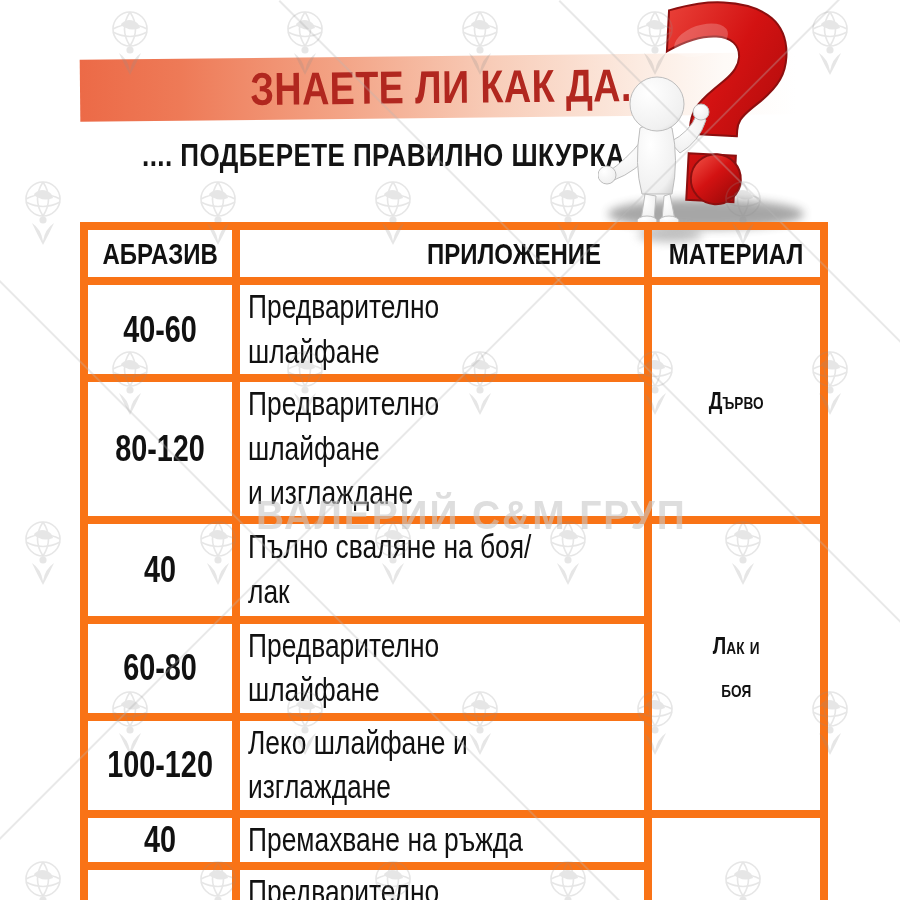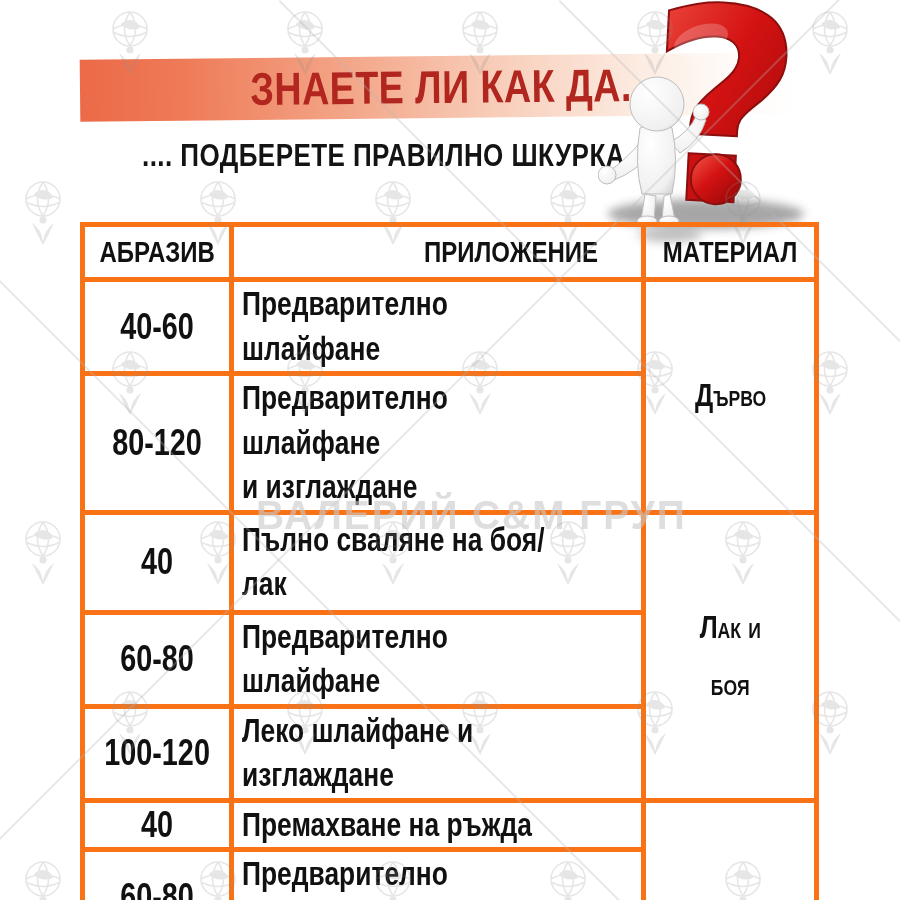--- a/index.html
+++ b/index.html
@@ -28,29 +28,29 @@
   .qm-wrap { position:absolute; left:598px; top:0; width:302px; height:238px; z-index:2; }
   .smudge {
     position:absolute; left:638px; top:228px; width:64px; height:14px; z-index:2;
     background:#8a8a8a; border-radius:50%; filter:blur(5px); opacity:.55;
   }
   
   table.grid {
     position:absolute; left:80px; top:222px; z-index:3;
     border-collapse:collapse; table-layout:fixed;
   }
-  .grid th, .grid td { border:5px solid #f97316; background:transparent; padding:0; overflow:hidden; }
+  .grid th, .grid td { border:8px solid #f97316; background:transparent; padding:0; overflow:hidden; }
   .grid col.c1 { width:146px; } .grid col.c2 { width:412px; } .grid col.c3 { width:157px; }
   .cnd { display:inline-block; transform:scaleX(0.8); transform-origin:center center; white-space:pre-line; }
   .cnd-l { display:inline-block; transform:scaleX(0.8); transform-origin:left center; white-space:pre-line; }
   th.hc { font-size:30px; font-weight:bold; text-align:center; }
   th.hl { font-size:30px; font-weight:bold; text-align:right; padding-left:8px; }
   td.abr { text-align:center; font-size:36px; font-weight:bold; }
-  td.app { text-align:left; font-size:33px; font-weight:bold; padding-left:8px; line-height:1.35; }
-  td.mat { text-align:center; font-size:32px; font-weight:bold; font-variant:small-caps; line-height:1.8; }
+  td.app { text-align:left; font-size:33px; font-weight:normal; padding-left:8px; line-height:1.35; }
+  td.mat { text-align:center; font-size:24px; font-weight:bold; font-variant:small-caps; line-height:1.8; }
   tr.h-head{height:55px;} tr.h-r1{height:48px;} tr.h-r2{height:93px;} tr.h-r3{height:100px;}
   tr.h-r4{height:50px;} tr.h-r5{height:51px;} tr.h-r6{height:48px;} tr.h-r7{height:46px;}
   
   .wm-layer { position:absolute; inset:0; z-index:5; pointer-events:none; }
   .wm-text {
     position:absolute; left:256px; top:492px; font-size:41px; font-weight:bold;
     color:rgba(200,200,200,0.6); letter-spacing:2px; white-space:nowrap;
     transform:scaleX(0.95); transform-origin:left top;
   }
   .wm-logo { position:absolute; opacity:0.22; }

